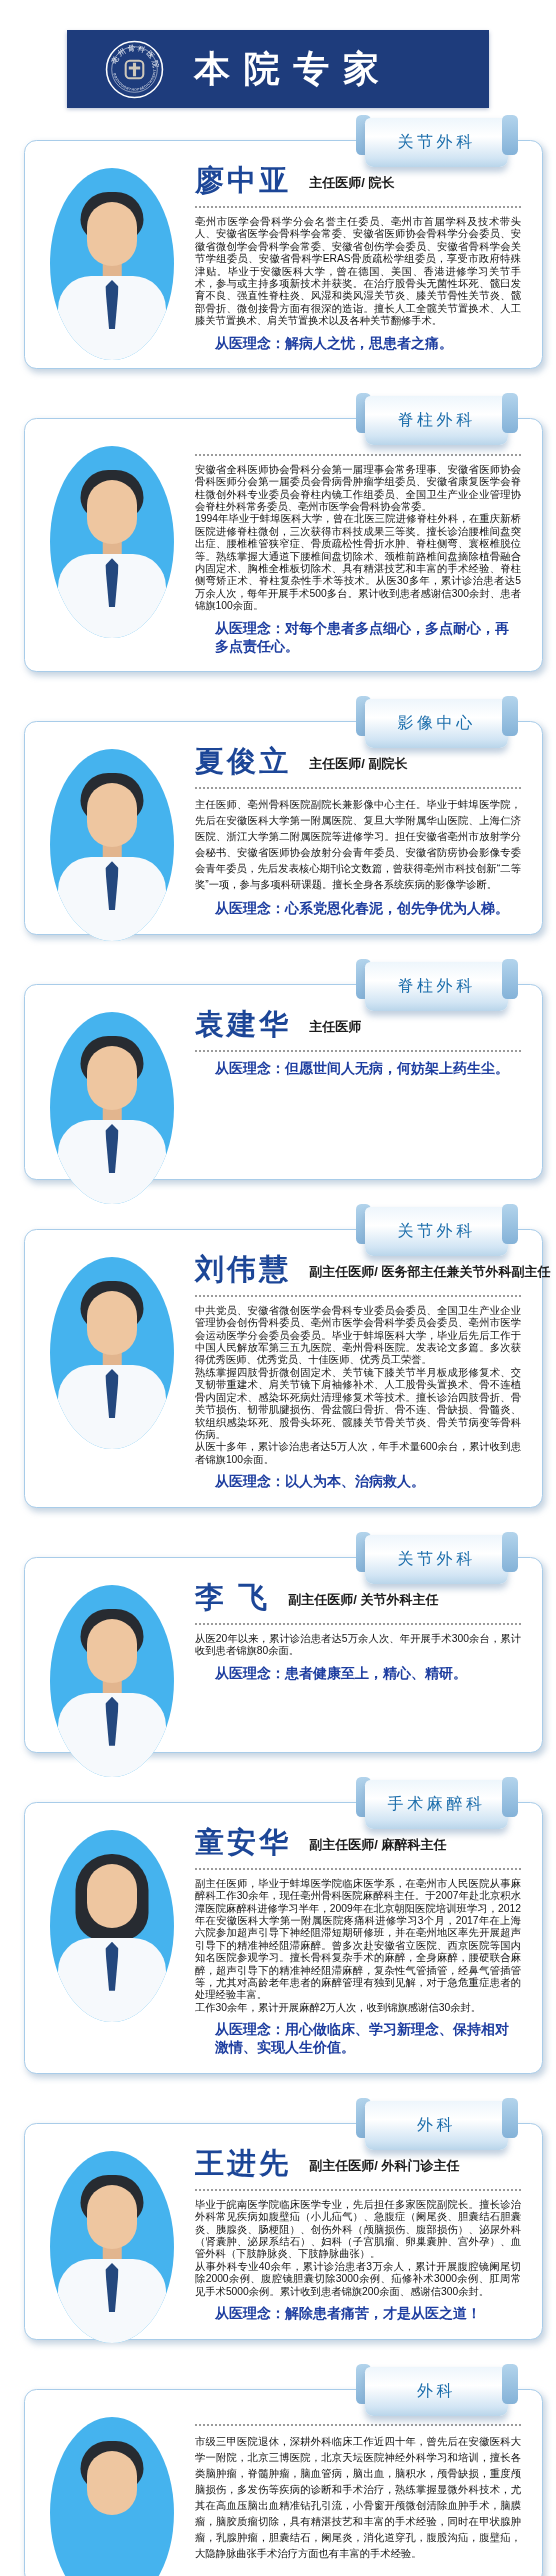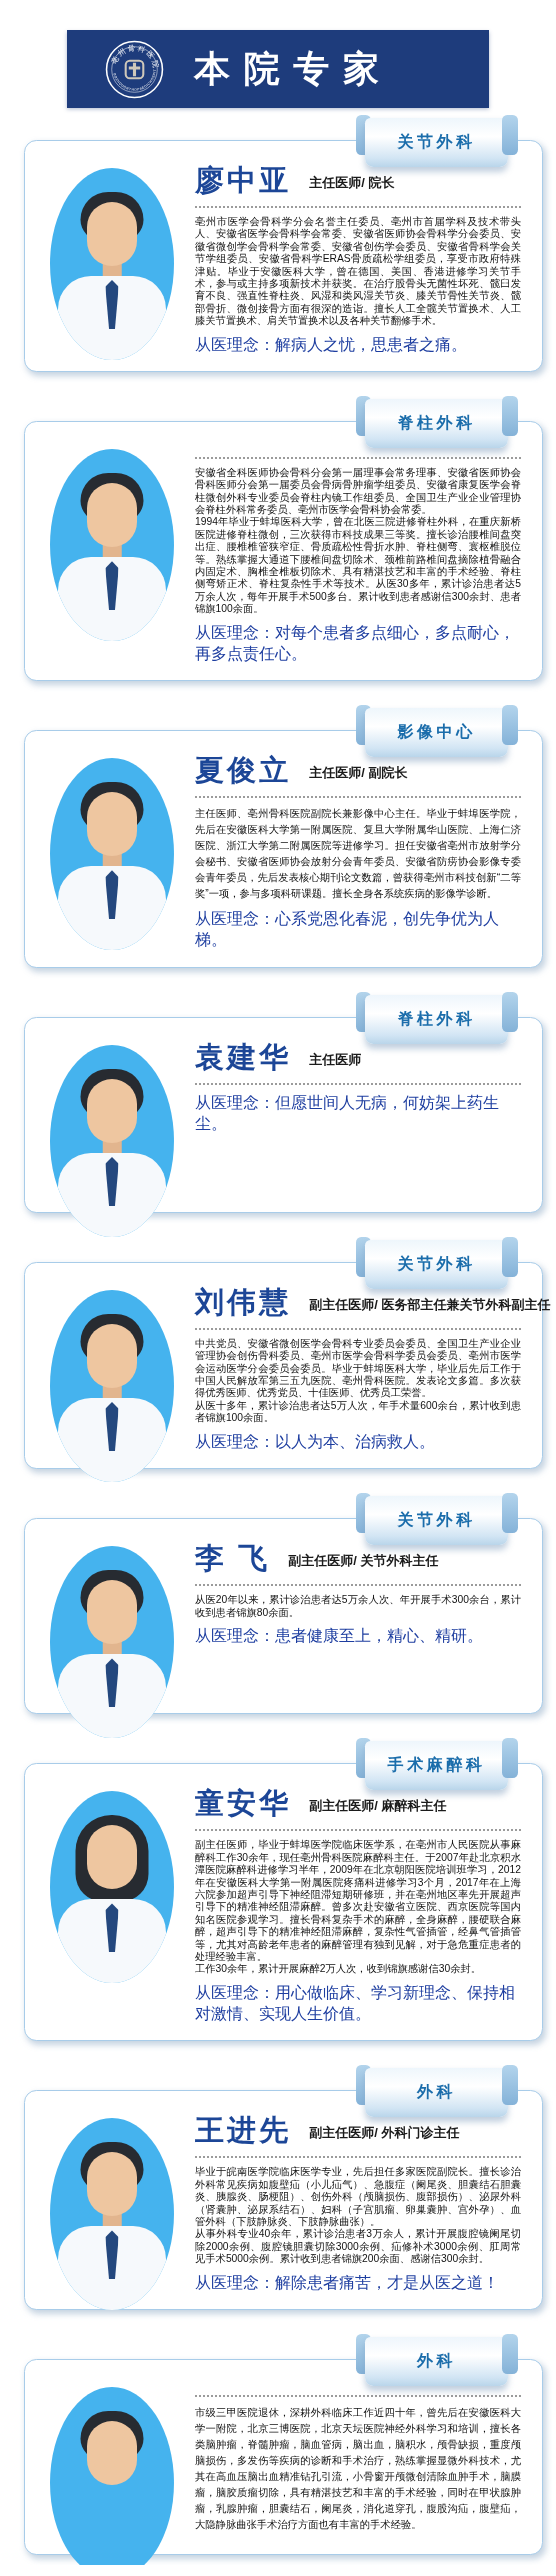--- a/index.html
+++ b/index.html
@@ -50,21 +50,21 @@
   .tab::before { left:1px; }
   .tab::after { right:1px; }
   .tab-body {
     position:absolute; left:10.3px; right:10.3px; top:0; bottom:0;
     background:linear-gradient(180deg,#eef6fc 0%,#ffffff 38%,#d2e5f4 82%,#b9d5ea 100%);
     border-radius:5.2px 5.2px 8.2px 8.2px;
     box-shadow:0 4.1px 6.2px rgba(120,150,185,.45);
     display:flex; align-items:center; justify-content:center;
   }
   .tab-label {
-    font-size:16px; color:#1b6dab; letter-spacing:3.6px; font-weight:700;
+    font-size:16px; color:#1b6dab; letter-spacing:3.6px; font-weight:400;
   }
   
   .photo {
     position:absolute; left:25px; top:27px;
     width:124px; height:192px;
     background:#45b3ee;
     border-radius:62px / 96px;
     overflow:hidden;
   }
   .p-hair { position:absolute; top:24px; left:50%; transform:translateX(-50%);
@@ -85,21 +85,21 @@
     font-size:29px; font-weight:bold; color:#1c4697; letter-spacing:3.1px;
     line-height:1.05; white-space:nowrap;
   }
   .doc-title { font-size:13px; font-weight:bold; color:#1b1b1b; padding-bottom:3.6px; white-space:nowrap; }
   .dots { border-top:2.1px dotted #9b9b9b; margin:10.3px 0 8.2px; }
   .bio .bio-p {
     font-size:10.3px; line-height:12.4px; color:#101010;
     text-align:justify;
   }
   .bio.loose .bio-p { line-height:16px; }
-  .phil { margin-top:7.2px; font-size:16px; font-weight:normal; color:#1e3ea0; }
+  .phil { margin-top:7.2px; font-size:14px; font-weight:bold; color:#1e3ea0;margin-left:20px; }
   .phil span { color:#1e3ea0; }
 </style>
 </head>
 <body>
 
 <header class="banner">
   <svg class="logo" viewBox="0 0 114 114" aria-hidden="true">
     <circle cx="57" cy="57" r="54" fill="none" stroke="#ffffff" stroke-width="3"></circle>
     <circle cx="57" cy="57" r="44" fill="none" stroke="#ffffff" stroke-width="1"></circle>
     <defs>
@@ -230,20 +230,21 @@
       <div class="p-body"></div>
       <div class="p-tie"></div>
     </div>
     <div class="name-row">
       <span class="doc-name">刘伟慧</span>
       <span class="doc-title">副主任医师/ 医务部主任兼关节外科副主任</span>
     </div>
     <div class="dots"></div>
     <div class="bio">
         <p class="bio-p">中共党员、安徽省微创医学会骨科专业委员会委员、全国卫生产业企业管理协会创伤骨科委员、亳州市医学会骨科学委员会委员、亳州市医学会运动医学分会委员会委员。毕业于蚌埠医科大学，毕业后先后工作于中国人民解放军第三五九医院、亳州骨科医院。发表论文多篇。多次获得优秀医师、优秀党员、十佳医师、优秀员工荣誉。</p>
+        <p class="bio-p">熟练掌握四肢骨折微创固定术、关节镜下膝关节半月板成形修复术、交叉韧带重建术、肩关节镜下肩袖修补术、人工股骨头置换术、骨不连植骨内固定术、感染坏死病灶清理修复术等技术。擅长诊治四肢骨折、骨关节损伤、韧带肌腱损伤、骨盆髋臼骨折、骨不连、骨缺损、骨髓炎、软组织感染坏死、股骨头坏死、髋膝关节骨关节炎、骨关节病变等骨科伤病。</p>
         <p class="bio-p">从医十多年，累计诊治患者达5万人次，年手术量600余台，累计收到患者锦旗100余面。</p>
       </div>
     <p class="phil">
       <span>从医理念：</span><span>以人为本、治病救人。</span>
     </p>
   </section>
 
   <section class="card">
     <div class="tab">
       <div class="tab-body">

